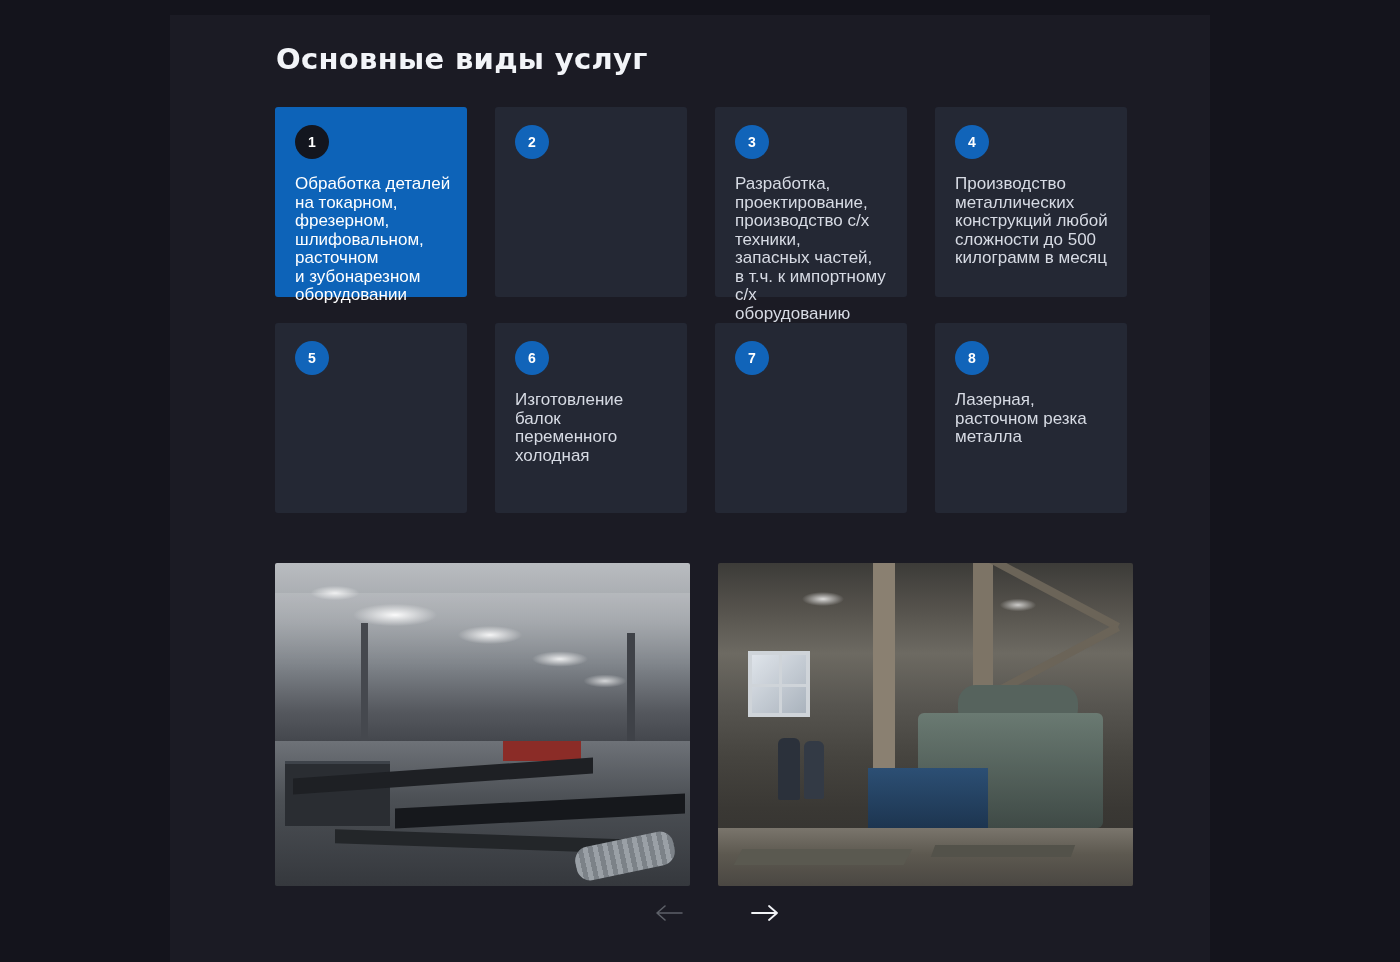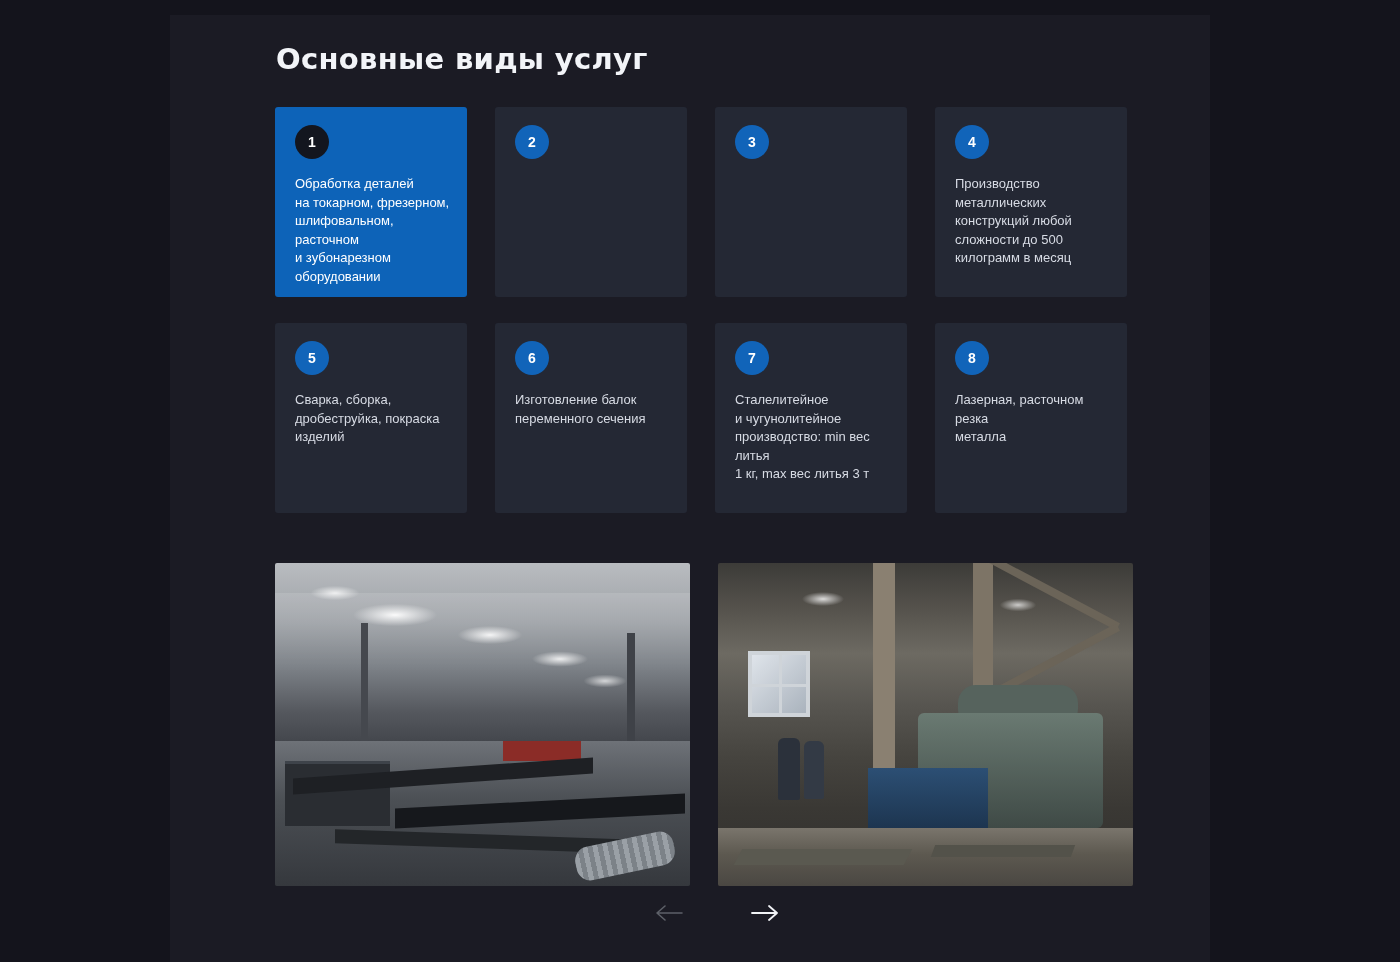--- a/index.html
+++ b/index.html
@@ -76,21 +76,21 @@
   }
   .card.active .badge {
     background: #13161f;
     color: #ffffff;
   }
   .card-text {
     position: absolute;
     left: 20px;
     top: 68px;
     right: 14px;
-    font-size: 13px;
+    font-size: 17px;
     line-height: 18.5px;
     color: #d7dbe4;
     white-space: pre-line;
   }
   .card.active .card-text {
     color: #ffffff;
   }
   .photos {
     position: absolute;
     left: 105px;
@@ -244,50 +244,49 @@
 и зубонарезном
 оборудовании</div>
       </div>
 
       <div class="card">
         <div class="badge">2</div>
       </div>
 
       <div class="card">
         <div class="badge">3</div>
+        <div class="card-text">Разработка,
+проектирование,
+производство с/х техники,
+запасных частей,
+в т.ч. к импортному с/х
+оборудованию</div>
       </div>
 
       <div class="card">
         <div class="badge">4</div>
         <div class="card-text">Производство
 металлических
 конструкций любой
 сложности до 500
 килограмм в месяц</div>
       </div>
 
       <div class="card">
         <div class="badge">5</div>
-        <div class="card-text">Сварка, сборка,
-дробеструйка, покраска
-изделий</div>
       </div>
 
       <div class="card">
         <div class="badge">6</div>
         <div class="card-text">Изготовление балок
-переменного сечения</div>
+переменного холодная</div>
       </div>
 
       <div class="card">
         <div class="badge">7</div>
-        <div class="card-text">Сталелитейное
-и чугунолитейное
-производство: min вес литья
-1 кг, max вес литья 3 т</div>
       </div>
 
       <div class="card">
         <div class="badge">8</div>
         <div class="card-text">Лазерная, расточном резка
 металла</div>
       </div>
 
     </div>
 

